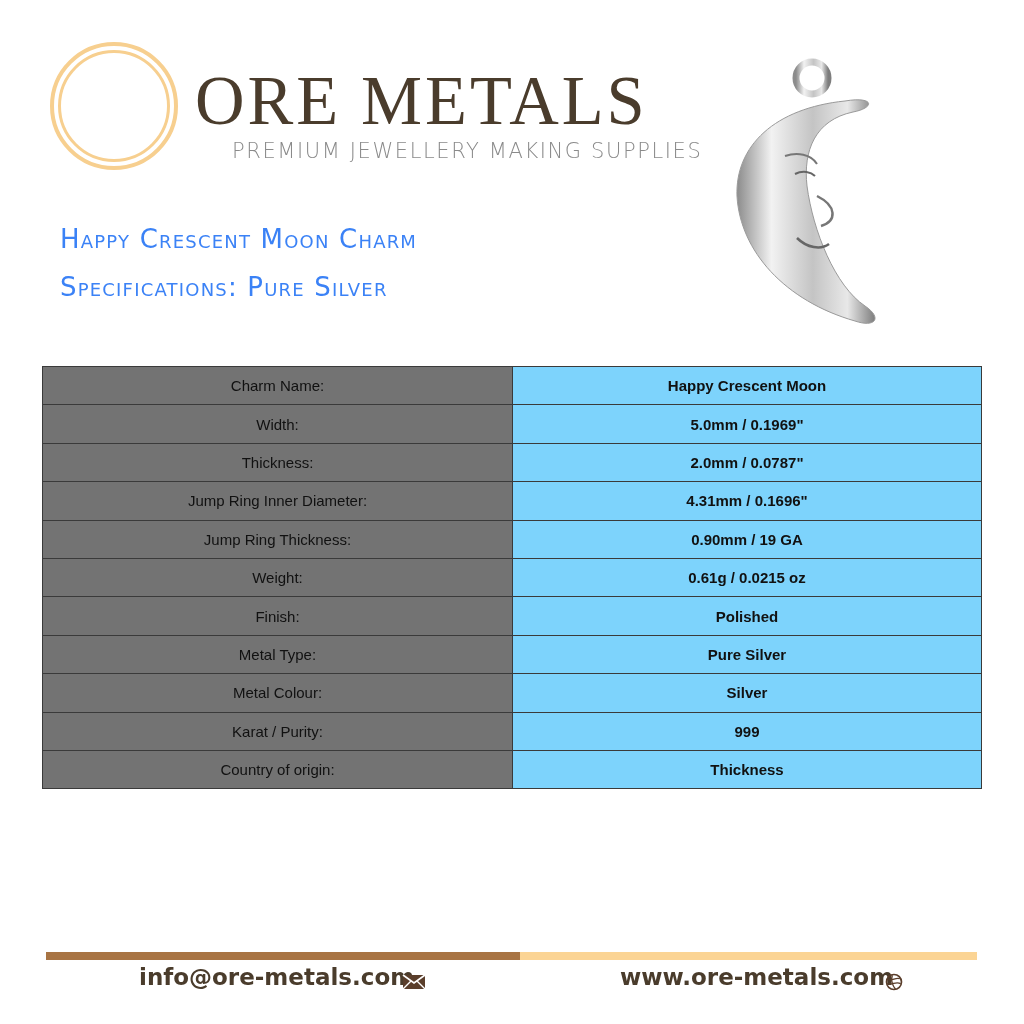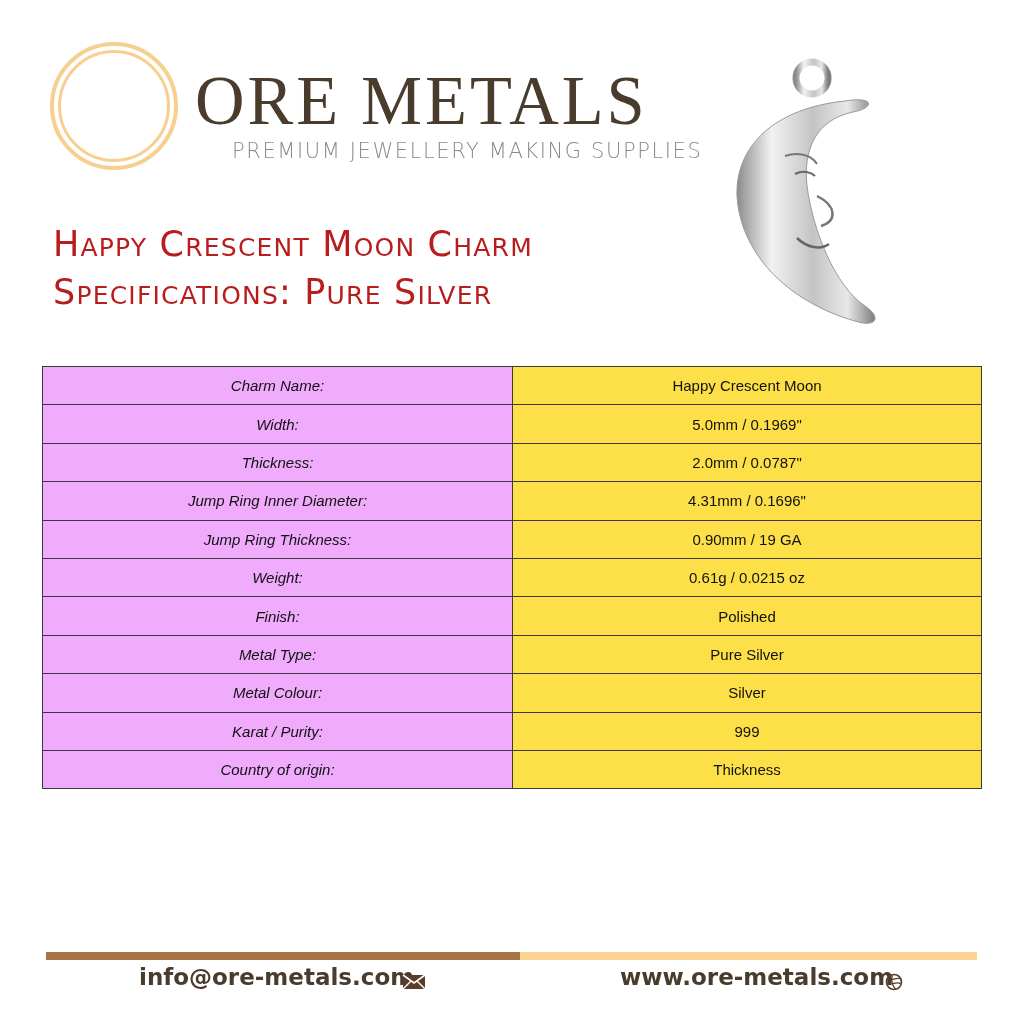--- a/index.html
+++ b/index.html
@@ -2,30 +2,30 @@
 <html><head>
   <meta charset="utf-8">
   <style>
     html, body { margin: 0; padding: 0; background: #ffffff; }
     body { width: 1024px; height: 1024px; position: relative; overflow: hidden; font-family: "Liberation Sans", sans-serif; }
 
     .logo-ring { position: absolute; left: 48px; top: 40px; width: 132px; height: 132px; }
     .brand-name { position: absolute; left: 195px; top: 66px; font-family: "Liberation Serif", serif; font-size: 70px; letter-spacing: 3px; color: #4a3c2c; line-height: 1; white-space: nowrap; transform: scaleX(0.98); transform-origin: left top; }
     .brand-tagline { position: absolute; left: 232px; top: 139px; font-family: "DejaVu Sans", sans-serif; font-size: 21px; letter-spacing: 1.6px; color: #8a8a8a; white-space: nowrap; font-weight: 300; }
 
-    .title-line { position: absolute; left: 53px; font-family: "DejaVu Sans", sans-serif; font-variant: small-caps; color: #b91c1c; font-size: 35px; letter-spacing: 1.2px; white-space: nowrap; }
+    .title-line { position: absolute; left: 60px; font-family: "DejaVu Sans", sans-serif; font-variant: small-caps; color: #3b82f6; font-size: 26px; letter-spacing: 1.2px; white-space: nowrap; }
     .title-1 { top: 224px; }
     .title-2 { top: 272px; }
 
     .product-image { position: absolute; left: 725px; top: 56px; width: 160px; height: 275px; }
 
     .spec-table { position: absolute; left: 42px; top: 366px; width: 940px; border-collapse: collapse; border: 1.5px solid #333; }
     .spec-table td { height: 37.4px; border: 1.3px solid #3a3a3a; text-align: center; font-size: 15px; color: #111; padding: 0; }
-    .spec-table td.label { width: 469px; background: #f0abfc; font-style: italic; }
-    .spec-table td.value { background: #fde047; }
+    .spec-table td.label { width: 469px; background: #737373; }
+    .spec-table td.value { background: #7dd3fc; font-weight: bold; }
 
     .footer-bar { position: absolute; top: 952px; height: 8px; }
     .footer-bar.left { left: 46px; width: 474px; background: #a87444; }
     .footer-bar.right { left: 520px; width: 457px; background: #fbd494; }
 
     .footer-text { position: absolute; top: 964px; font-family: "DejaVu Sans", sans-serif; font-size: 23px; color: #4a3c2c; white-space: nowrap; font-weight: bold; }
     .footer-email { left: 139px; }
     .footer-web { left: 620px; }
     .footer-icon { position: absolute; top: 972px; width: 24px; height: 20px; }
     .mail-icon { left: 402px; }

